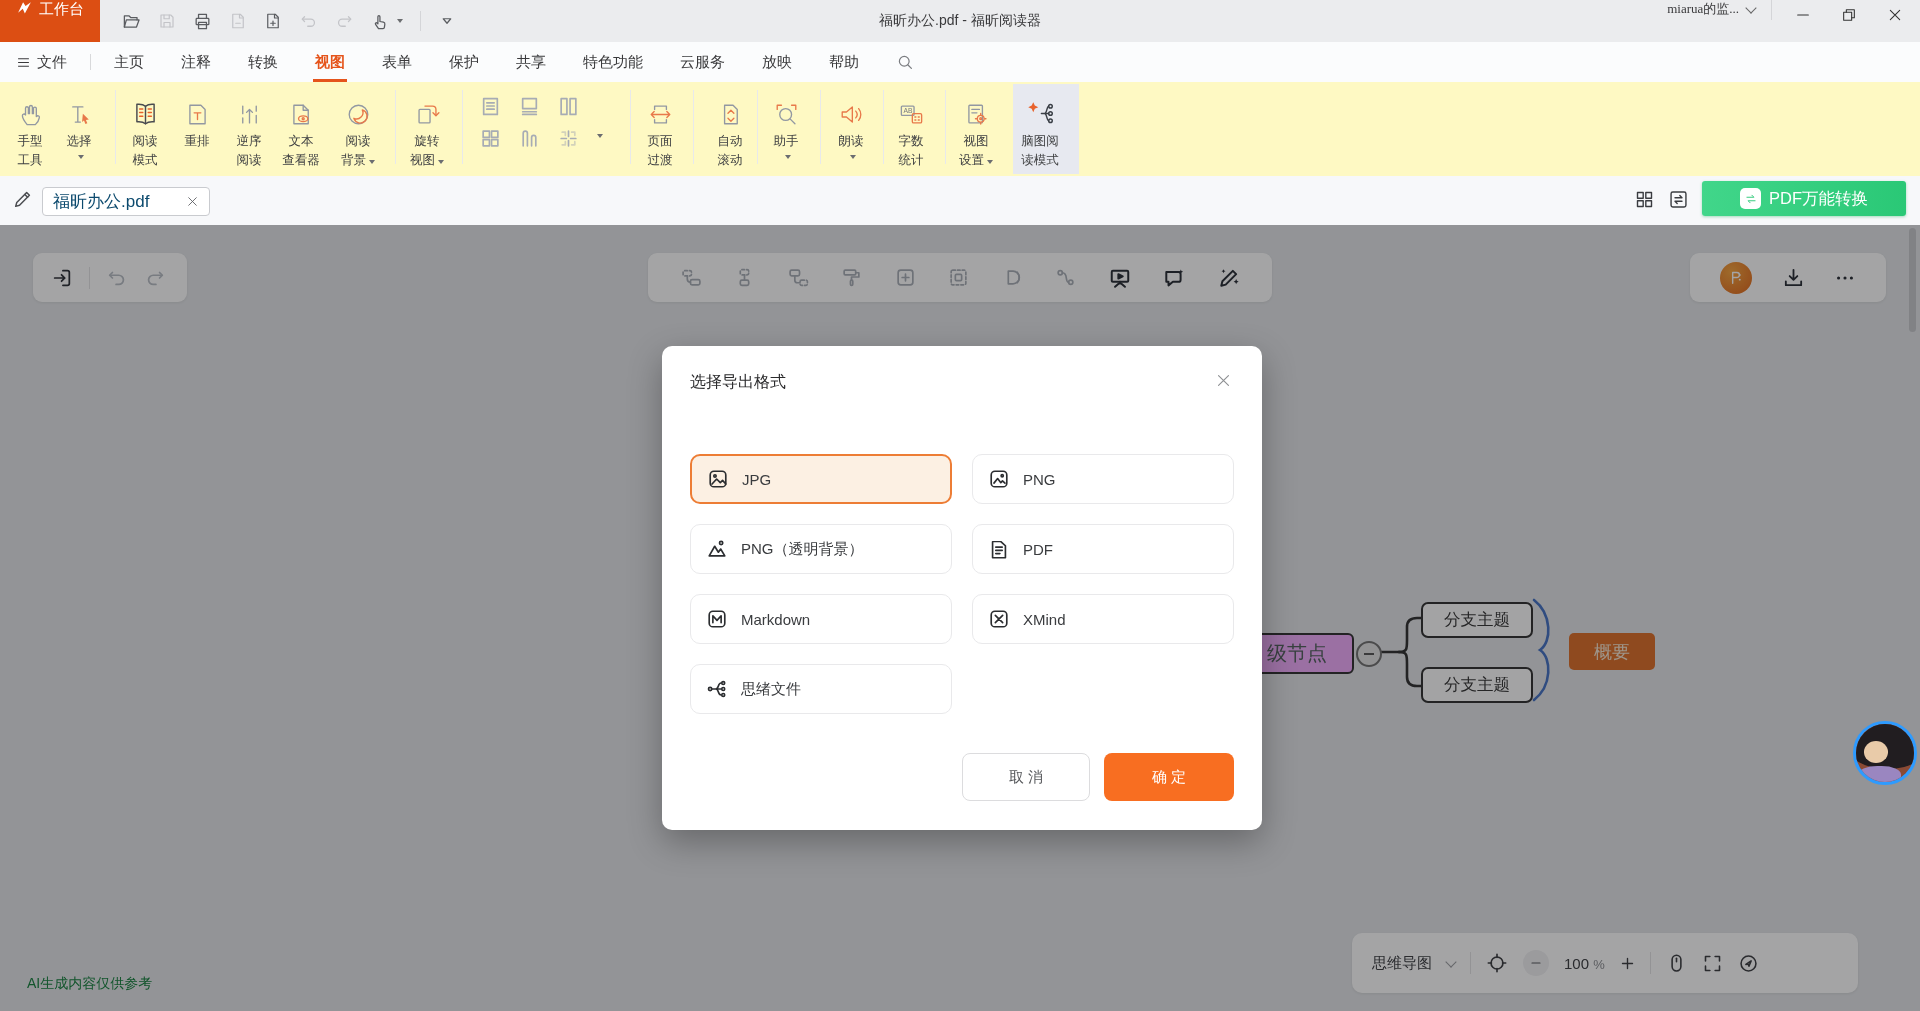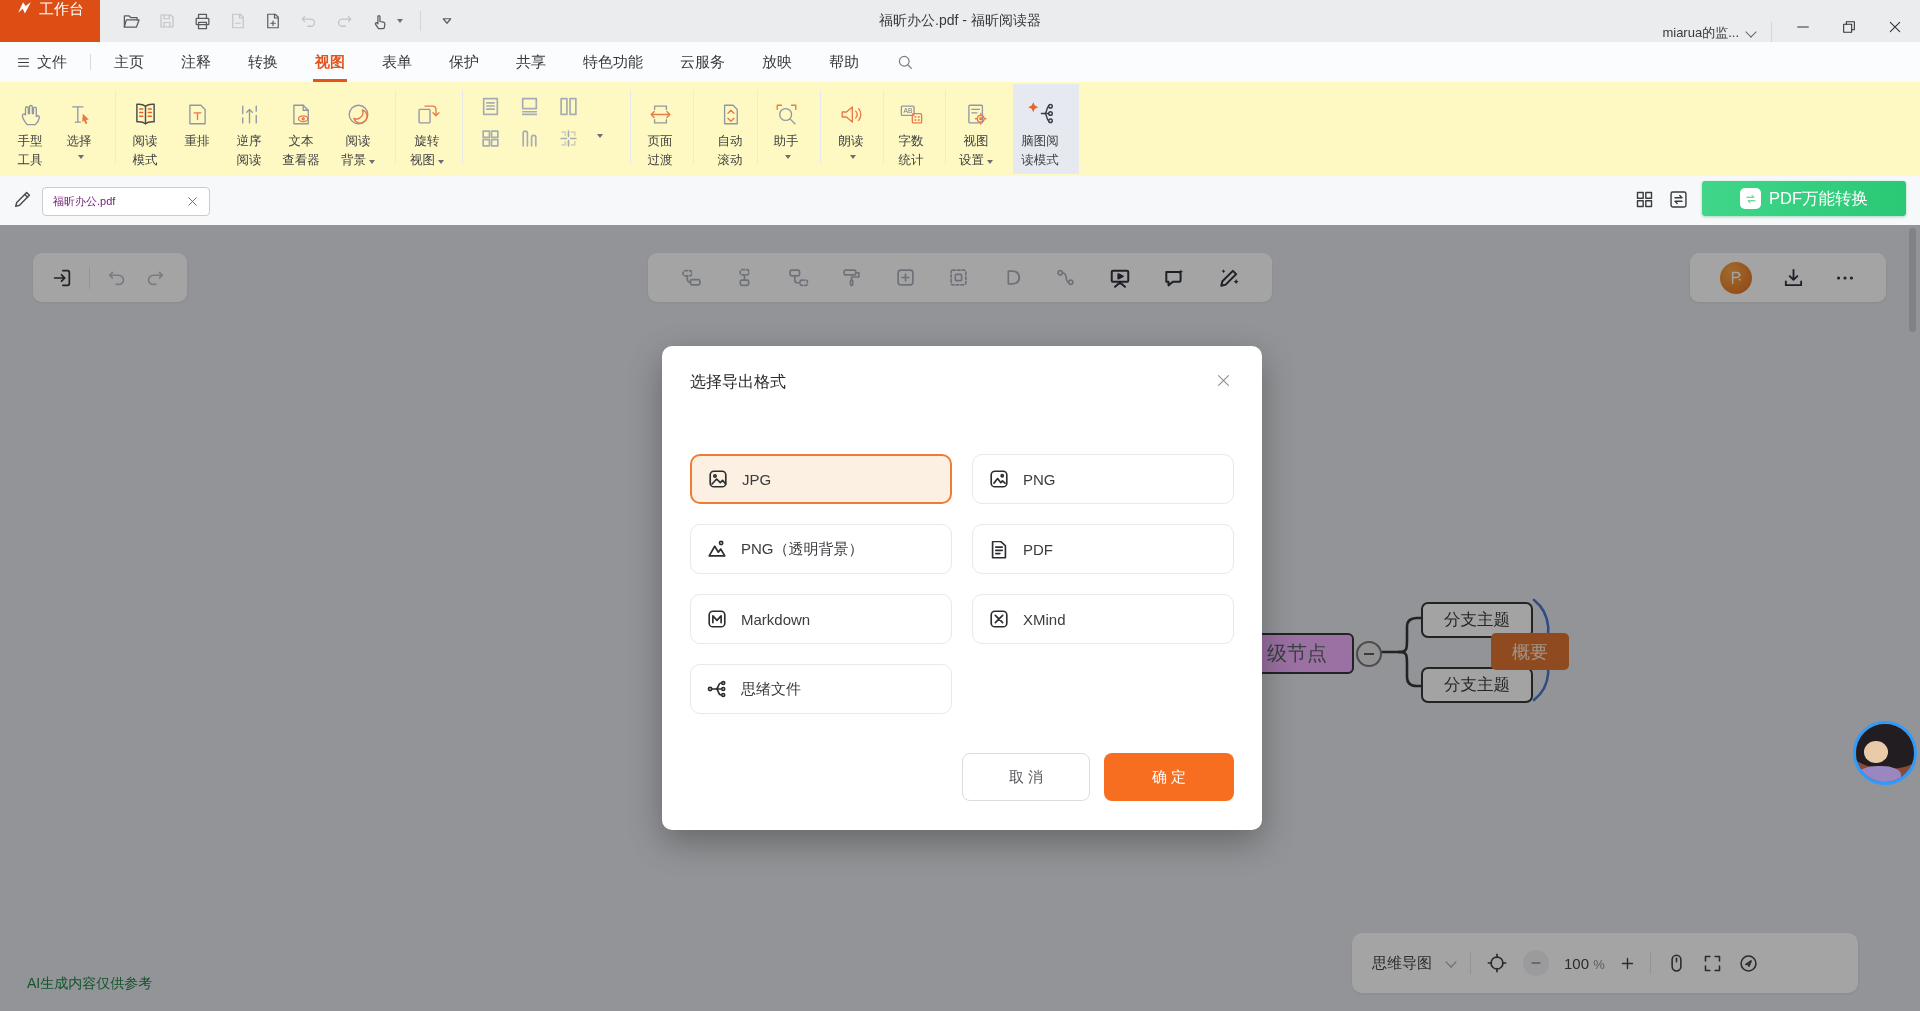--- a/index.html
+++ b/index.html
@@ -8,21 +8,21 @@
   .abs{position:absolute;}
   svg{display:block}
   .ic{stroke:currentColor;fill:none;stroke-width:1.6;stroke-linecap:round;stroke-linejoin:round}
   
   .titlebar{left:0;top:0;width:1920px;height:42px;background:#EBECEE;border-bottom:1px solid #DBDCDE;}
   .workspace{left:0;top:0;width:100px;height:42px;background:#DC4E13;color:#fff;display:flex;justify-content:center;gap:6px;font-size:15px;cursor:pointer;}
   .qat{left:122px;top:0;height:42px;display:flex;align-items:center;gap:17px;color:#5A5C60;}
   .qat .dis{color:#C3C4C8;}
   .vdiv{width:1px;height:20px;background:#D4D5D8;}
   .win-title{left:0;top:0;width:1920px;height:42px;display:flex;align-items:center;justify-content:center;font-size:14px;color:#3A3A3C;pointer-events:none;}
-  .tb-right{right:10px;top:0;height:42px;display:flex;align-items:flex-end;gap:16px;color:#3A3A3C;}
+  .tb-right{right:10px;top:0;height:42px;display:flex;align-items:flex-start;gap:16px;color:#3A3A3C;font-family:Liberation Serif, serif;}
   .account{display:flex;align-items:center;gap:8px;font-size:13px;cursor:pointer;}
   .chev{width:7px;height:7px;border-right:1.5px solid #666;border-bottom:1.5px solid #666;transform:rotate(45deg);margin-top:-3px;}
   .winbtn{width:30px;height:30px;display:flex;align-items:center;justify-content:center;color:#333;cursor:pointer;}
   
   .menubar{left:0;top:42px;width:1920px;height:40px;background:#FBFCFD;border-bottom:1px solid #E8E9EB;display:flex;align-items:center;padding-left:16px;gap:37px;}
   .menu-item{font-size:15px;color:#3A3A3C;cursor:pointer;display:flex;align-items:center;gap:6px;height:40px;position:relative;}
   .menu-item.active{color:#E5541B;font-weight:bold;}
   .menu-item.active .uline{position:absolute;left:-2px;right:-2px;bottom:0;height:3px;background:#E5541B;}
   .menu-sep{width:1px;height:16px;background:#D8D9DB;margin:0 -14px;}
   
@@ -35,21 +35,21 @@
   .ritem .below-caret{margin-top:4px;}
   .hl-block{position:absolute;left:1013px;top:2px;width:66px;height:90px;background:#E7E9F0;}
   .collapse-chip{position:absolute;left:1894px;top:158px;color:#85878B;cursor:pointer;}
   .lay-grid{position:absolute;left:478px;top:10px;display:grid;grid-template-columns:repeat(3,24px);grid-auto-rows:28px;gap:4px 15px;color:#A7ACB4;}
   .lay-grid .cell{display:flex;align-items:center;justify-content:center;cursor:pointer;}
   .lay-caret{position:absolute;left:594px;top:52px;}
   
   .tabbar{left:0;top:176px;width:1920px;height:49px;background:#F7F8FA;border-bottom:1px solid #DFE0E2;}
   .edit-pencil{position:absolute;left:12px;top:12px;color:#4A4C50;cursor:pointer;}
   .doc-tab{position:absolute;left:42px;top:11px;width:146px;height:27px;background:#fff;border:1px solid #C9CBCF;border-radius:4px;display:flex;align-items:center;padding:0 10px;gap:8px;cursor:pointer;}
-  .doc-tab .tlabel{flex:1;font-size:11px;color:#701a75;white-space:nowrap;overflow:hidden;}
+  .doc-tab .tlabel{flex:1;font-size:17px;color:#0c4a6e;white-space:nowrap;overflow:hidden;}
   .tab-x{color:#5A5C60;display:flex;cursor:pointer;}
   .tab-tools{position:absolute;left:1634px;top:13px;display:flex;gap:13px;color:#3A3C40;}
   .tab-tools>div{cursor:pointer;}
   .convert-btn{position:absolute;left:1702px;top:5px;width:204px;height:35px;border-radius:3px;background:linear-gradient(90deg,#41D68A,#2AC876);display:flex;align-items:center;justify-content:center;gap:8px;color:#fff;font-size:16.5px;cursor:pointer;box-shadow:0 1px 3px rgba(40,170,100,.4);}
   .convert-ic{width:21px;height:21px;background:#fff;border-radius:5px;display:flex;align-items:center;justify-content:center;color:#2AC876;}
   
   .canvas{left:0;top:225px;width:1920px;height:786px;background:#E4E6E9;}
   .cbar{position:absolute;background:#FFF;border-radius:9px;box-shadow:0 1px 3px rgba(0,0,0,.08);display:flex;align-items:center;}
   .cbar .cdiv{width:1px;height:22px;background:#E4E4E6;}
   .cbtn{display:flex;align-items:center;justify-content:center;cursor:pointer;}
@@ -563,21 +563,21 @@
     </div>
     <div class="mm-node" style="left:1356px;top:416px;width:22px;height:22px;border-radius:50%;border:2px solid #707070;background:#E3E3E3;">
       <span style="width:10px;height:2px;background:#555;display:block;"></span>
     </div>
     <div class="mm-node" style="left:1421px;top:377px;width:108px;height:32px;background:#FDFDFD;border:2px solid #2F2F2F;border-radius:7px;font-size:16.5px;color:#333;">
       <span>分支主题</span>
     </div>
     <div class="mm-node" style="left:1421px;top:442px;width:108px;height:32px;background:#FDFDFD;border:2px solid #2F2F2F;border-radius:7px;font-size:16.5px;color:#333;">
       <span>分支主题</span>
     </div>
-    <div class="mm-node" style="left:1491px;top:408px;width:78px;height:37px;background:#DD6F28;border-radius:5px;font-size:18px;color:#F6E7D4;">
+    <div class="mm-node" style="left:1569px;top:408px;width:86px;height:37px;background:#DD6F28;border-radius:5px;font-size:18px;color:#F6E7D4;">
       <span>概要</span>
     </div>
 
     <div class="cbar" style="left:33px;top:28px;width:154px;height:49px;padding:0 18px;gap:16px;box-sizing:border-box;">
       <span class="cbtn" style="color:#2B2F36;">
           <svg class="ic" width="22" height="22" viewBox="0 0 24 24" style="stroke-width:1.9;">
             <path d="M13 4h5a2 2 0 0 1 2 2v12a2 2 0 0 1-2 2h-5"></path>
             <path d="M4 12h11M11.5 8.5 15 12l-3.5 3.5"></path>
           </svg>
         </span>

